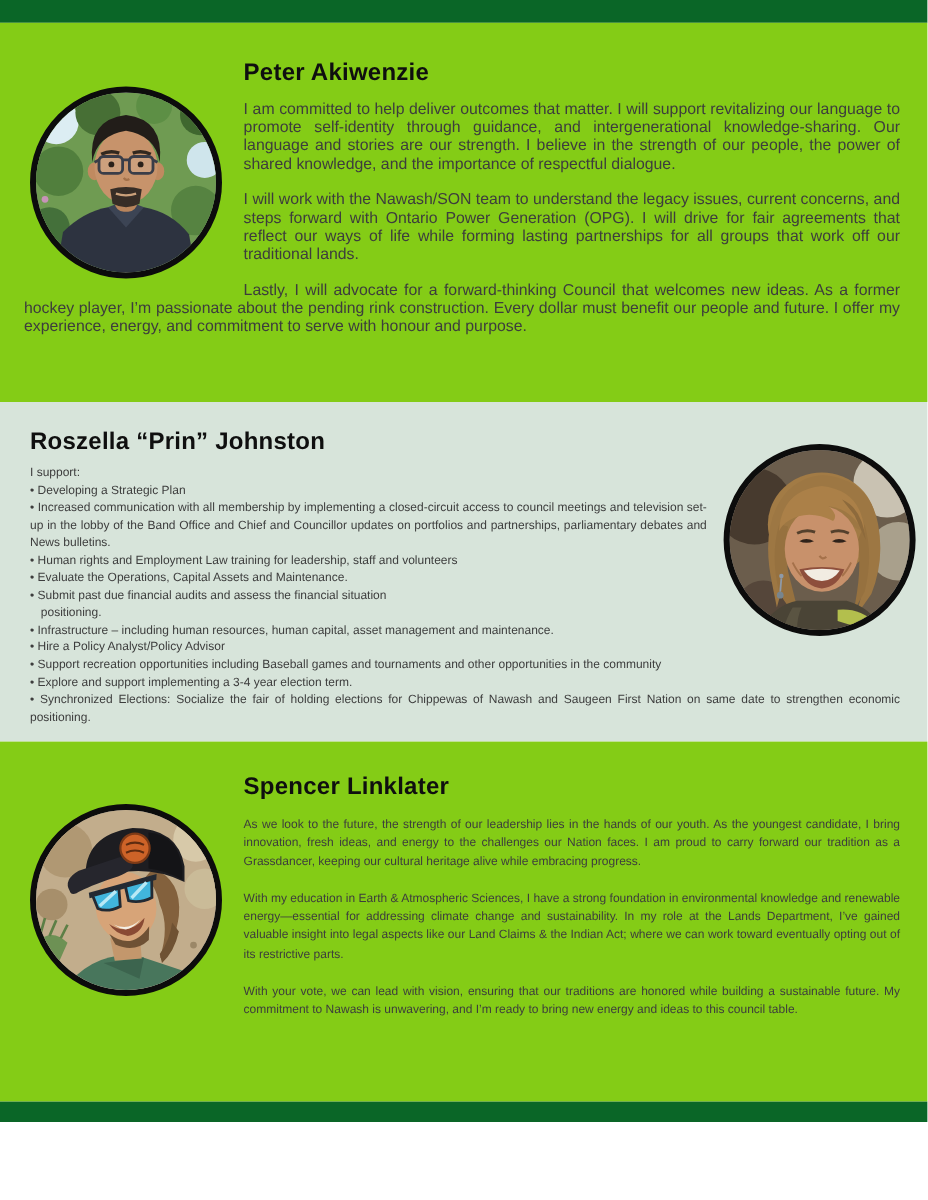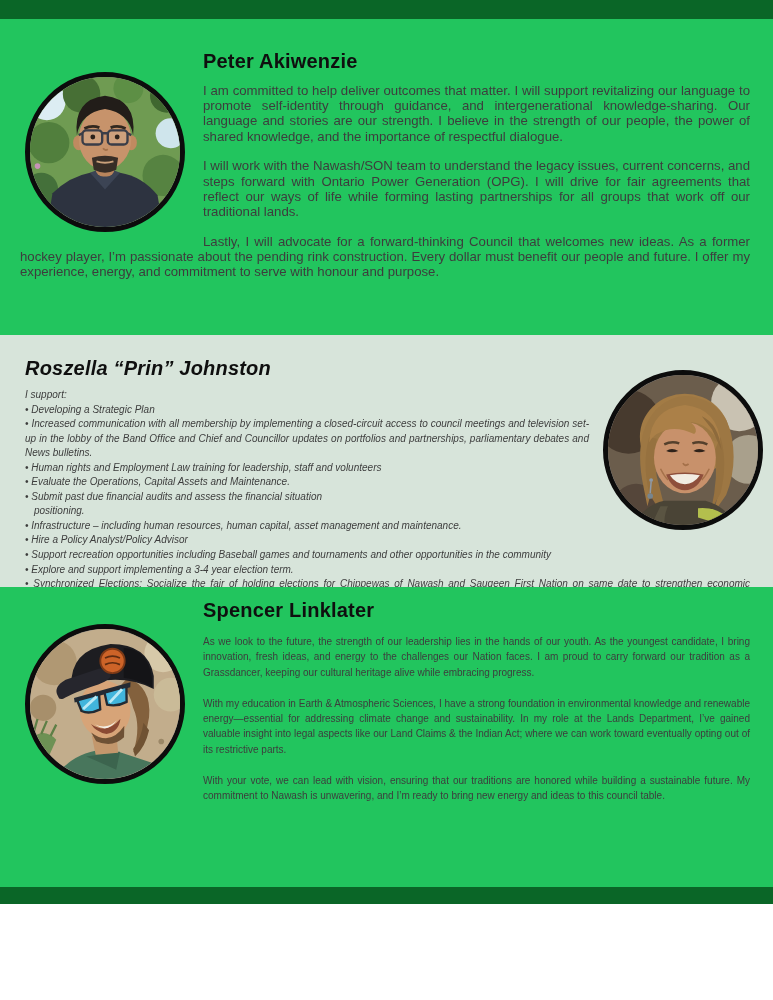--- a/index.html
+++ b/index.html
@@ -6,26 +6,26 @@
   body{
     width:773px;height:1000px;overflow:hidden;position:relative;
     font-family:"Liberation Sans","DejaVu Sans",sans-serif;
     -webkit-font-smoothing:antialiased;
   }
   .bar{width:773px;background:#0a6627;}
   .bar.top{height:19px;}
   .bar.bottom{height:17px;}
 
   .sec{box-sizing:border-box;width:773px;overflow:hidden;}
-  .sec-white{background:#22c55e;}
+  .sec-white{background:#84cc16;}
   .sec-green{background:#d7e4da;}
 
   .sec-peter{height:316px;padding:30px 23px 0 20px;}
-  .sec-roszella{height:252px;padding:21px 23px 0 25px;font-style:italic;}
-  .sec-spencer{height:300px;padding:11px 23px 0 20px;}
+  .sec-roszella{height:283px;padding:21px 23px 0 25px;}
+  .sec-spencer{height:300px;padding:26px 23px 0 20px;}
 
   .cand-name{
     font-size:20px;line-height:24px;font-weight:bold;color:#0f0f0f;
     margin:0 0 10px 0;letter-spacing:0.2px;
   }
   .sec-roszella .cand-name{margin-bottom:8px;}
   .sec-spencer .cand-name{margin-bottom:12px;}
 
   .body{color:#3d3d3d;text-align:justify;}
   .sec-peter .body{font-size:13.2px;line-height:15.2px;margin:0 0 14.5px 0;}

